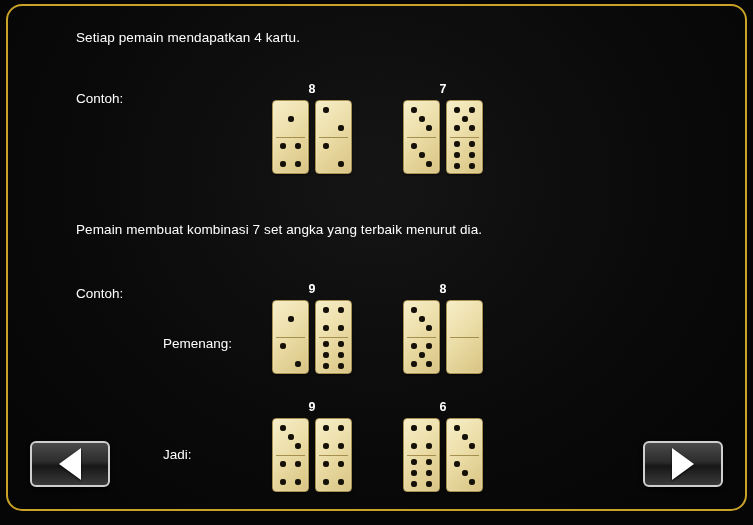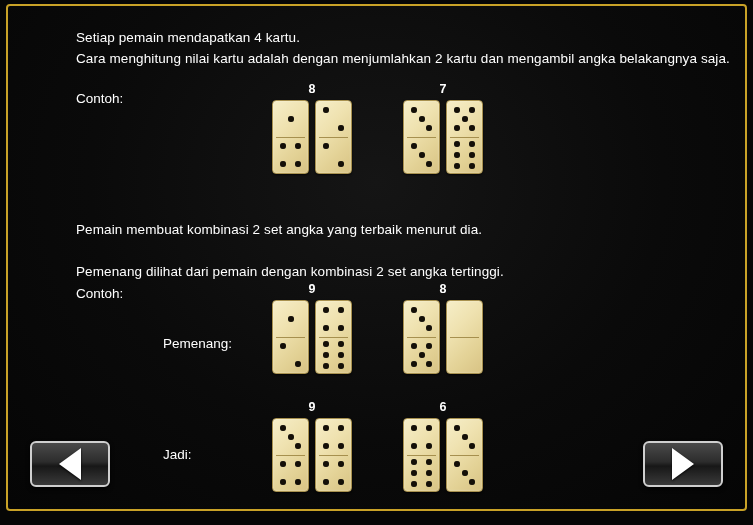--- a/index.html
+++ b/index.html
@@ -21,21 +21,21 @@
     box-sizing: border-box;
   }
   
   #frame {
     position: absolute;
     left: 6px;
     top: 4px;
     right: 6px;
     bottom: 14px;
     border: 2px solid #c9a227;
-    border-radius: 4px;
+    border-radius: 16px;
     background: radial-gradient(ellipse at 50% 35%, #151515 0%, #0a0a0a 55%, #050505 100%);
     box-sizing: border-box;
   }
   .text-line {
     position: absolute;
     color: #ffffff;
     font-size: 13.5px;
     white-space: nowrap;
     letter-spacing: 0.1px;
   }
@@ -122,21 +122,20 @@
   #btn-prev { left: 22px; bottom: 22px; }
   #btn-next { right: 22px; bottom: 22px; }
 </style>
 </head>
 <body>
 
 <div id="screen">
   <div id="frame">
 
     <div class="text-line" style="left:68px; top:24px;">Setiap pemain mendapatkan 4 kartu.</div>
-    <div class="text-line" style="left:68px; top:45px;">Cara menghitung nilai kartu adalah dengan menjumlahkan 2 kartu dan mengambil angka belakangnya saja.</div>
 
     <div class="label" style="left:68px; top:85px;">Contoh:</div>
 
     <div class="domino-group" id="grp-ex-0" style="left:264px; top:94px;">
       <div class="group-total">8</div>
       <div class="tiles">
           <div class="tile">
             <div class="half">
               <div class="pip" style="left: calc(50% - 3px); top: calc(50% - 3px);"></div>
             </div>
@@ -191,23 +190,22 @@
               <div class="pip" style="left: calc(71% - 3px); top: calc(20% - 3px);"></div>
               <div class="pip" style="left: calc(29% - 3px); top: calc(50% - 3px);"></div>
               <div class="pip" style="left: calc(71% - 3px); top: calc(50% - 3px);"></div>
               <div class="pip" style="left: calc(29% - 3px); top: calc(80% - 3px);"></div>
               <div class="pip" style="left: calc(71% - 3px); top: calc(80% - 3px);"></div>
             </div>
           </div>
         </div>
     </div>
 
-    <div class="text-line" style="left:68px; top:216px;">Pemain membuat kombinasi 2 set angka yang terbaik menurut dia.</div>
-
-    <div class="text-line" style="left:68px; top:258px;">Pemenang dilihat dari pemain dengan kombinasi 2 set angka tertinggi.</div>
+    <div class="text-line" style="left:68px; top:216px;">Pemain membuat kombinasi 7 set angka yang terbaik menurut dia.</div>
+
     <div class="label" style="left:68px; top:280px;">Contoh:</div>
 
     <div class="label" style="left:155px; top:330px;">Pemenang:</div>
 
     <div class="domino-group" id="grp-win-0" style="left:264px; top:294px;">
       <div class="group-total">9</div>
       <div class="tiles">
           <div class="tile">
             <div class="half">
               <div class="pip" style="left: calc(50% - 3px); top: calc(50% - 3px);"></div>

